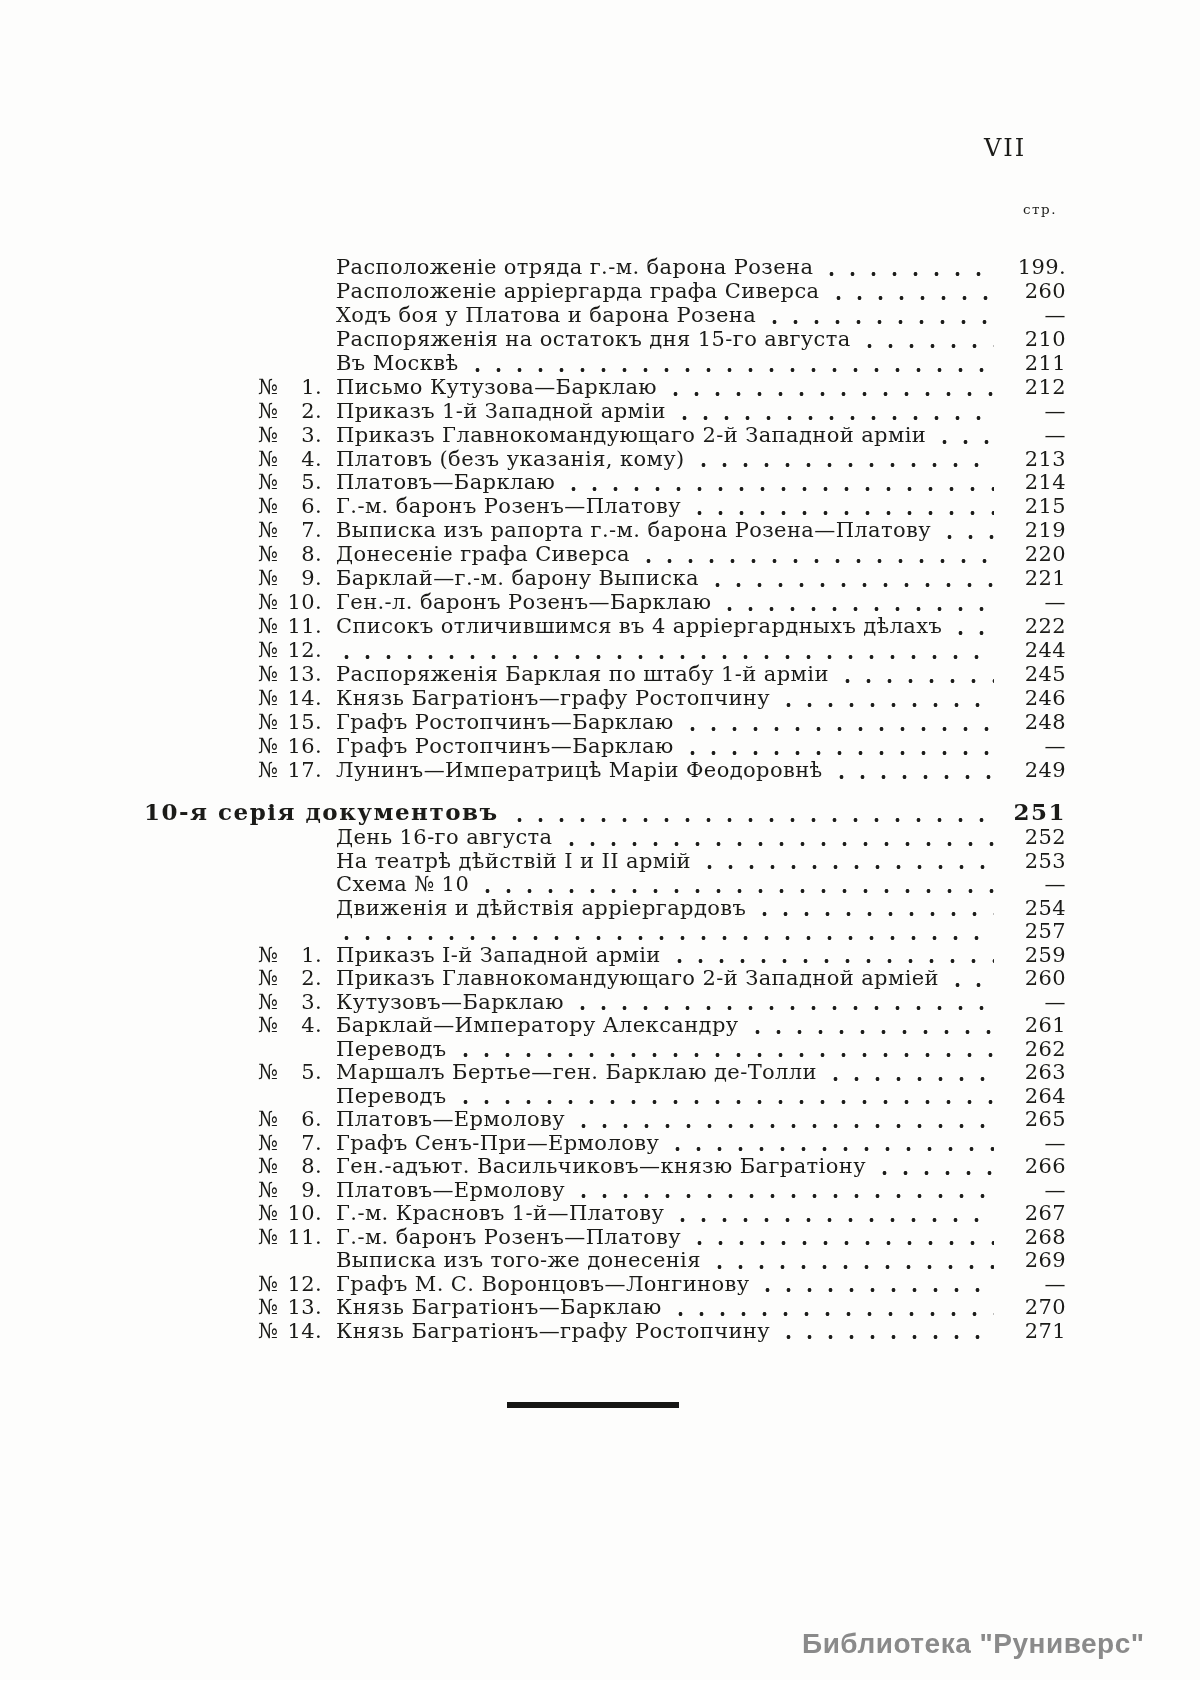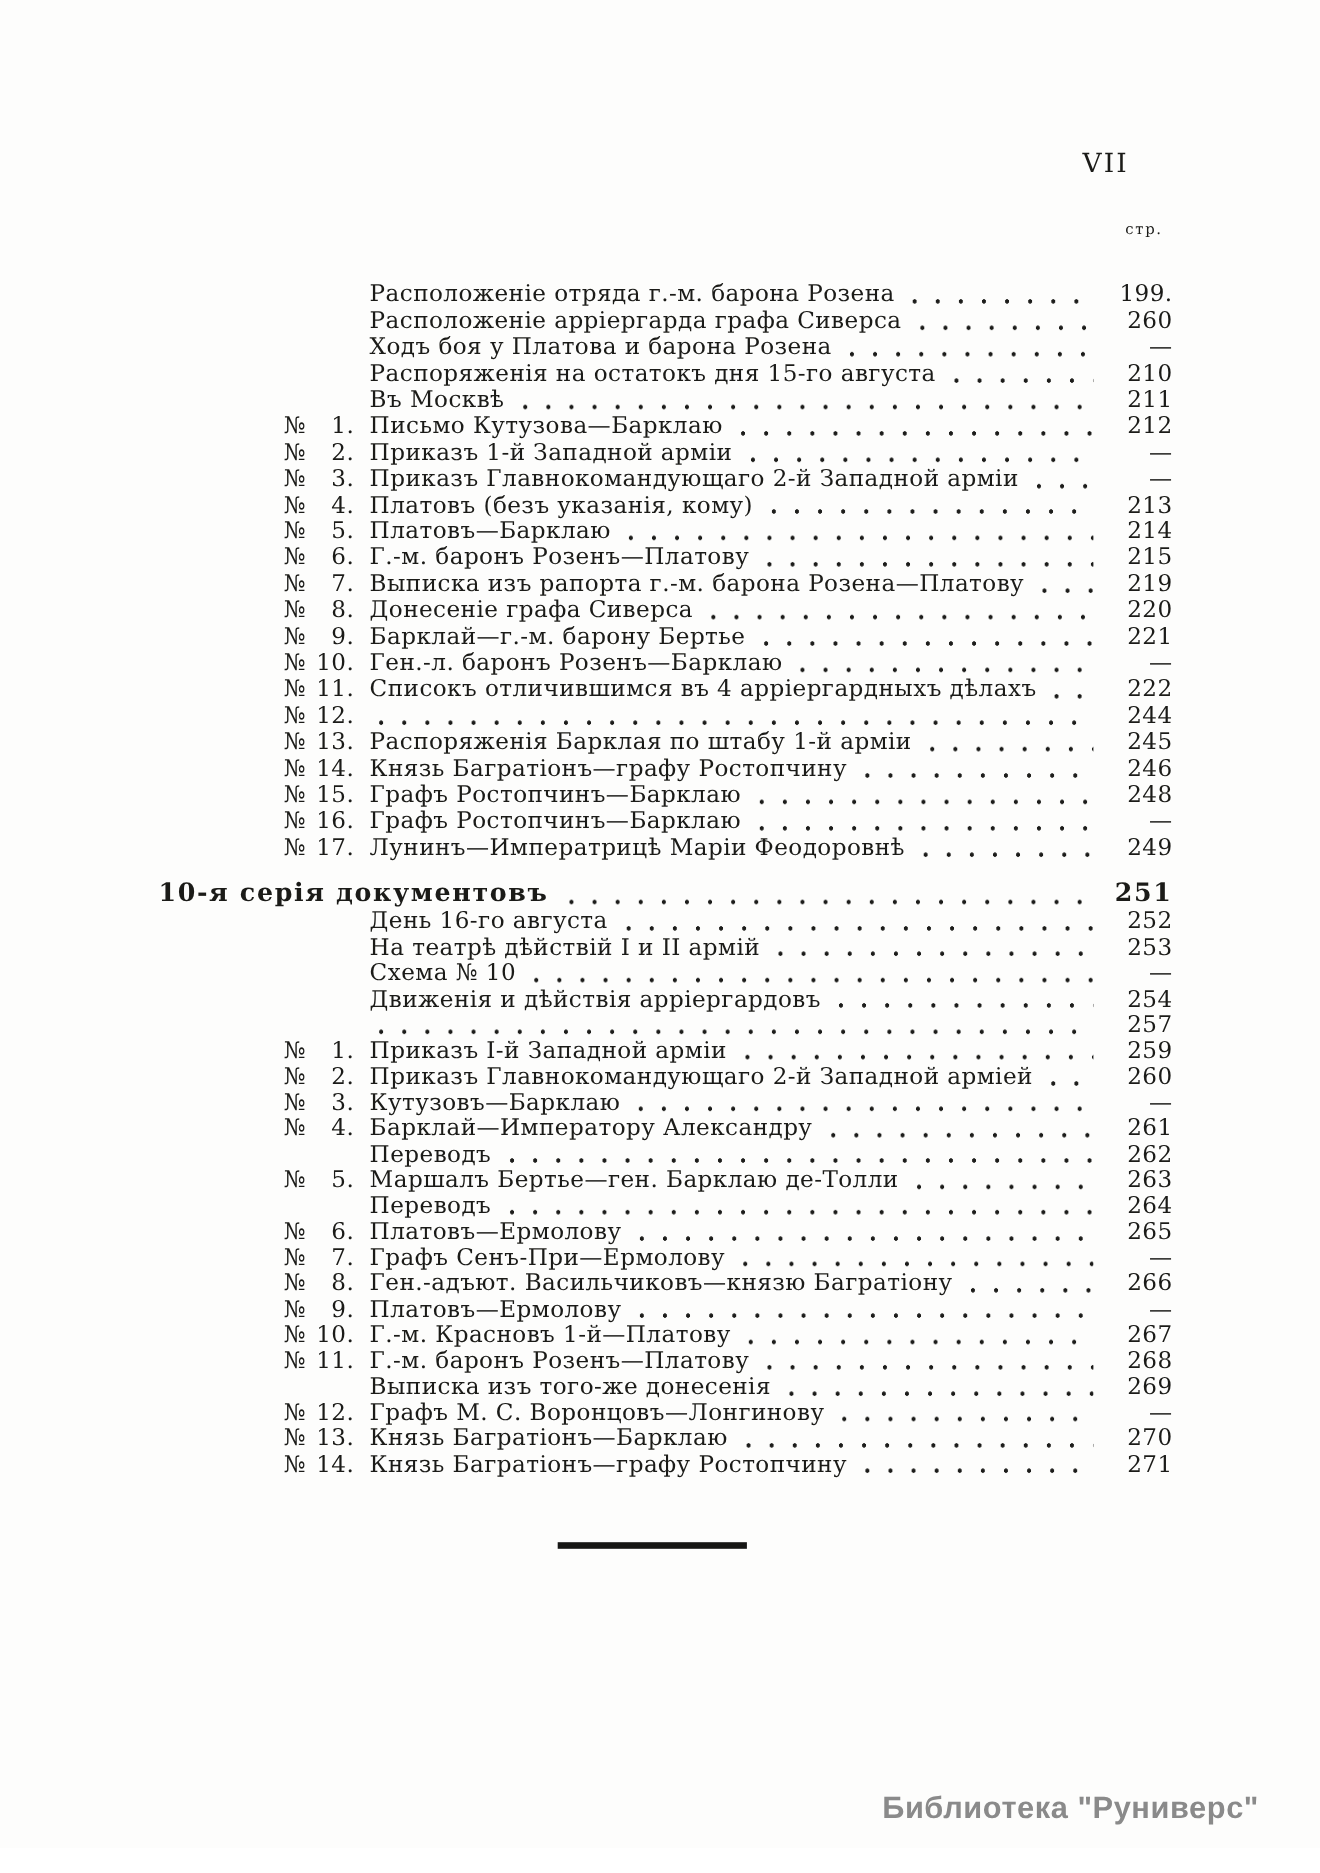--- a/index.html
+++ b/index.html
@@ -190,21 +190,21 @@
     </span>
     <span class="title">Донесеніе графа Сиверса</span>
     <span class="leader"></span>
     <span class="pg">220</span>
   </div>
         <div class="row">
     <span class="no-col">
       <span class="no-mark">№</span>
       <span class="no-num">9.</span>
     </span>
-    <span class="title">Барклай—г.-м. барону Бертье</span>
+    <span class="title">Барклай—г.-м. барону Выписка</span>
     <span class="leader"></span>
     <span class="pg">221</span>
   </div>
         <div class="row">
     <span class="no-col">
       <span class="no-mark">№</span>
       <span class="no-num">10.</span>
     </span>
     <span class="title">Ген.-л. баронъ Розенъ—Барклаю</span>
     <span class="leader"></span>

